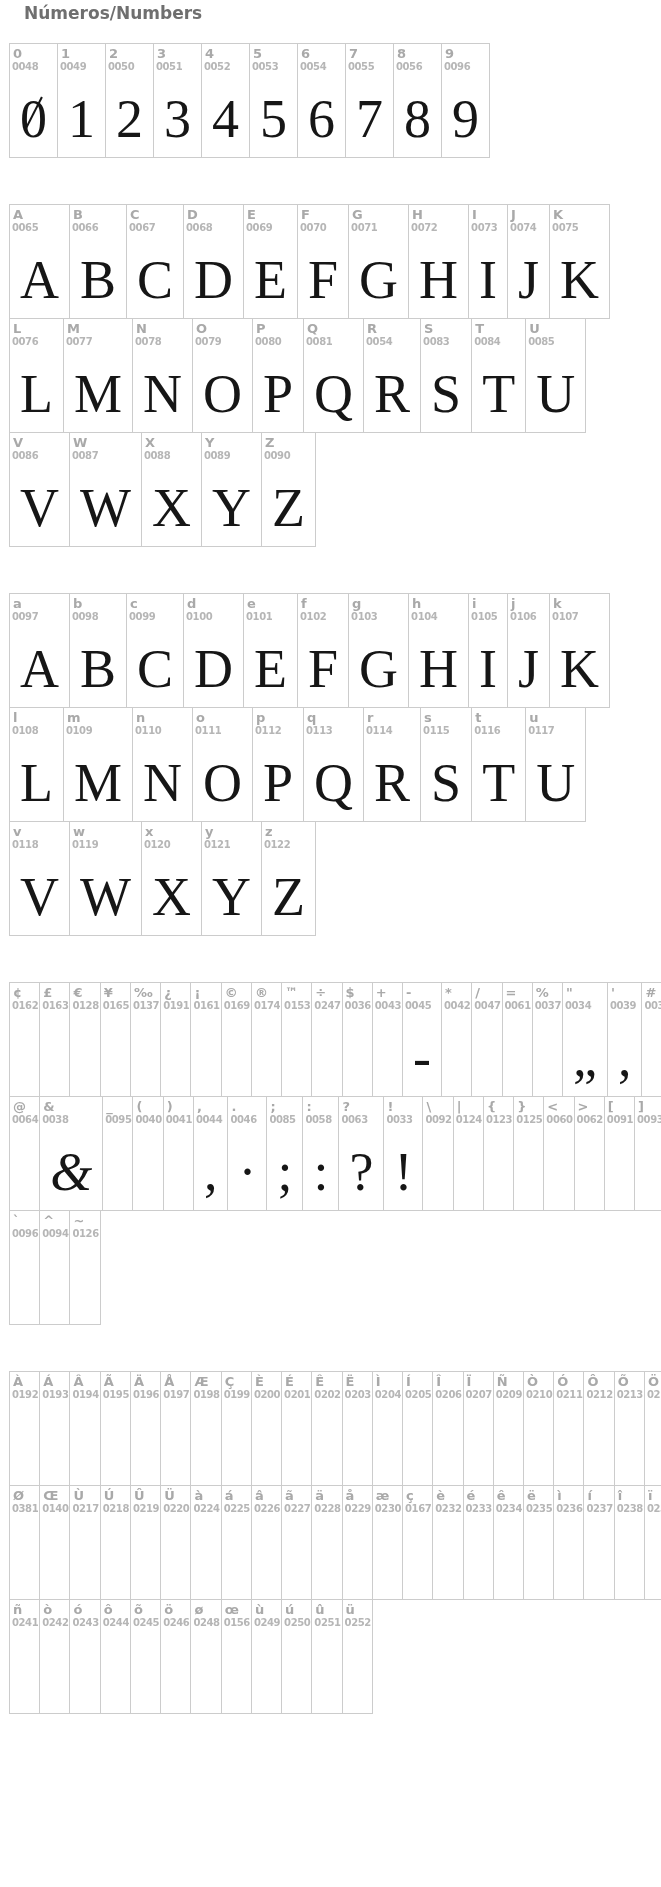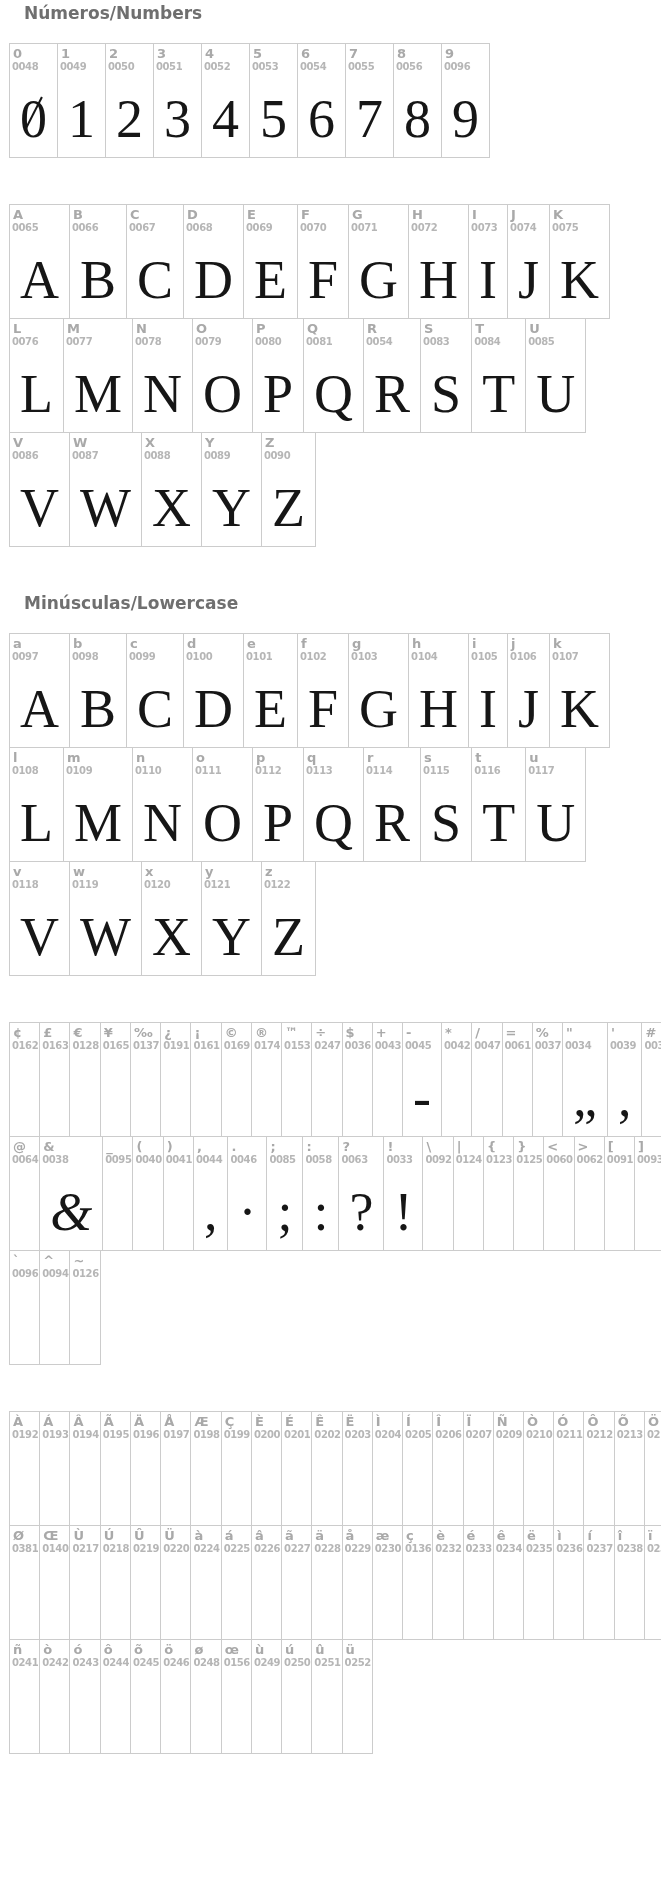--- a/index.html
+++ b/index.html
@@ -312,21 +312,20 @@
         <div class="glyph-cell">
           <div class="cell-char">Z</div>
           <div class="cell-code">0090</div>
           <div class="cell-glyph">
             <span class="g">Z</span>
           </div>
         </div>
       </div>
     </section>
     <section class="glyph-section">
-      <div class="section-title">Minúsculas/Lowercase</div>
       <div class="glyph-row">
         <div class="glyph-cell">
           <div class="cell-char">a</div>
           <div class="cell-code">0097</div>
           <div class="cell-glyph">
             <span class="g">A</span>
           </div>
         </div>
         <div class="glyph-cell">
           <div class="cell-char">b</div>
@@ -1062,21 +1061,21 @@
         </div>
         <div class="glyph-cell">
           <div class="cell-char">æ</div>
           <div class="cell-code">0230</div>
           <div class="cell-glyph empty">
             <span class="g"></span>
           </div>
         </div>
         <div class="glyph-cell">
           <div class="cell-char">ç</div>
-          <div class="cell-code">0136</div>
+          <div class="cell-code">0167</div>
           <div class="cell-glyph empty">
             <span class="g"></span>
           </div>
         </div>
         <div class="glyph-cell">
           <div class="cell-char">è</div>
           <div class="cell-code">0232</div>
           <div class="cell-glyph empty">
             <span class="g"></span>
           </div>

